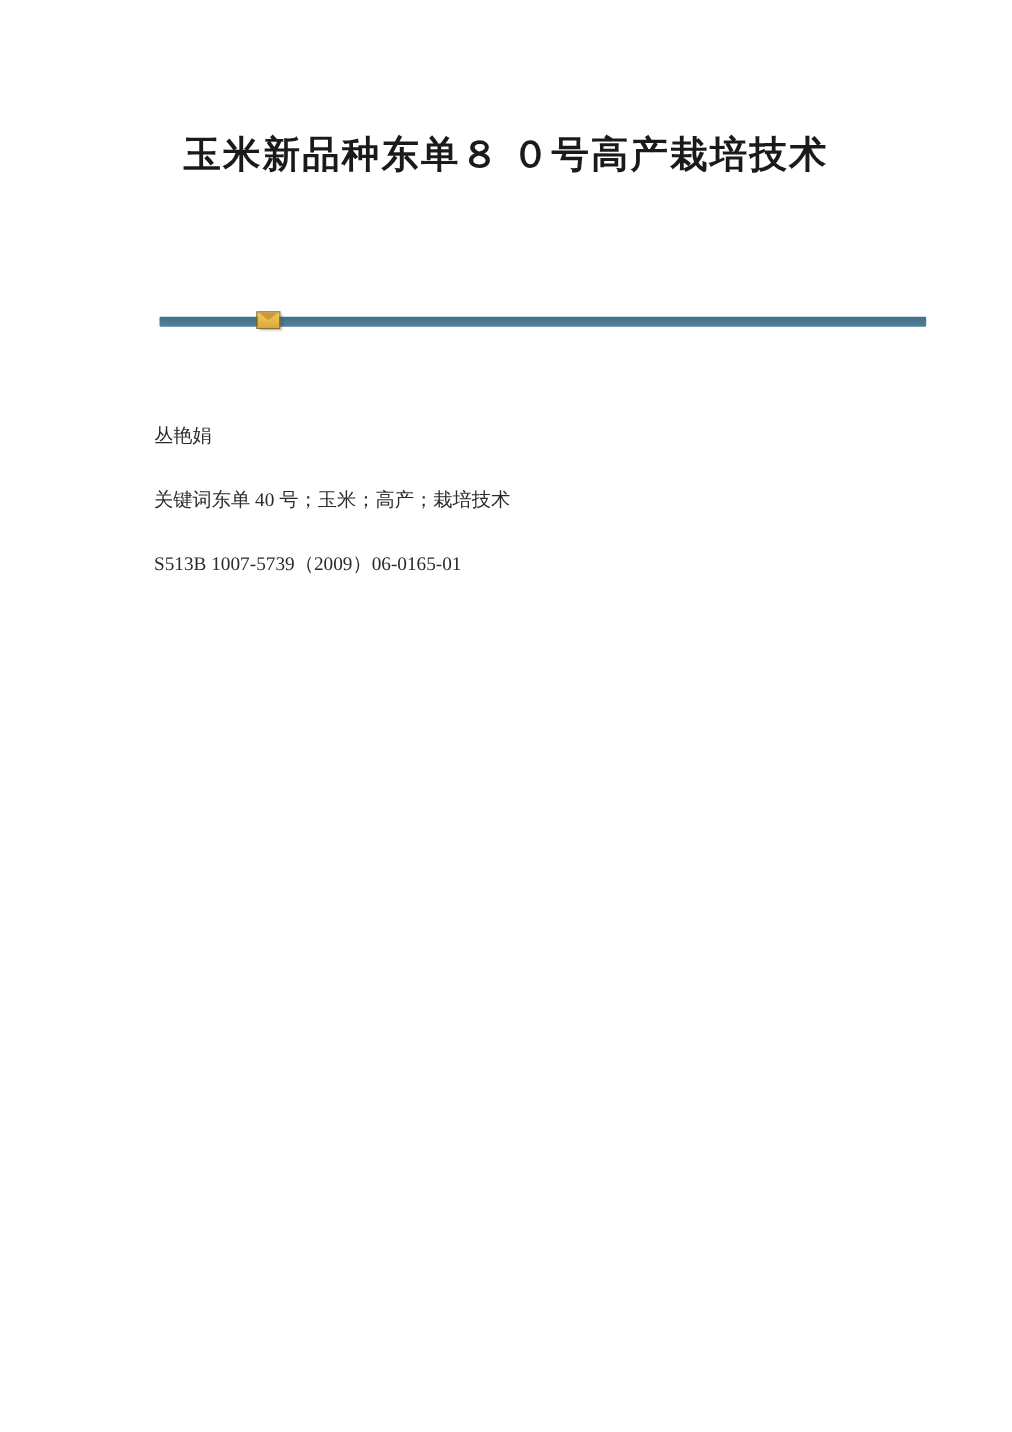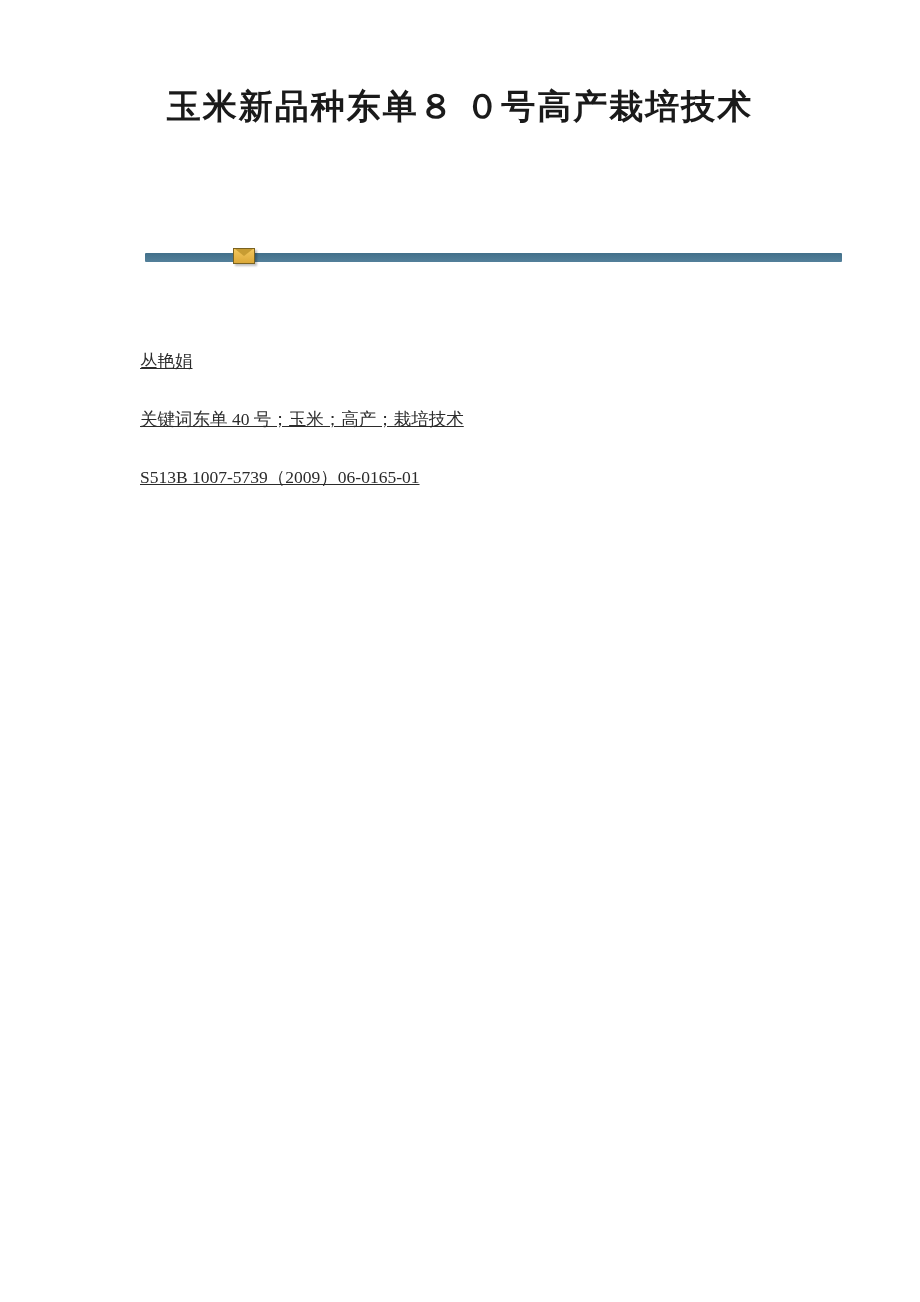--- a/index.html
+++ b/index.html
@@ -11,21 +11,21 @@
     position: relative;
     width: 920px;
     height: 1302px;
     background: #ffffff;
     overflow: hidden;
     font-family: "Liberation Serif", "DejaVu Serif", serif;
     color: #262626;
   }
   .doc-title {
     margin: 0;
-    padding-top: 85px;
+    padding-top: 120px;
     text-align: center;
     font-size: 34px;
     line-height: 44px;
     font-weight: bold;
     color: #1a1a1a;
     letter-spacing: 2px;
     font-family: "Liberation Serif", "DejaVu Serif", serif;
   }
   .divider {
     position: relative;
@@ -60,21 +60,20 @@
     width: 700px;
     font-size: 17.5px;
     line-height: 58px;
     text-align: justify;
     word-break: break-all;
     color: #2b2b2b;
   }
   .para {
     margin: 0;
     padding: 0;
-    text-decoration: underline;
   }
 </style>
 </head>
 <body>
 
 <div class="page">
 
   <h1 class="doc-title">玉米新品种东单８ ０号高产栽培技术</h1>
 
   <div class="divider">

